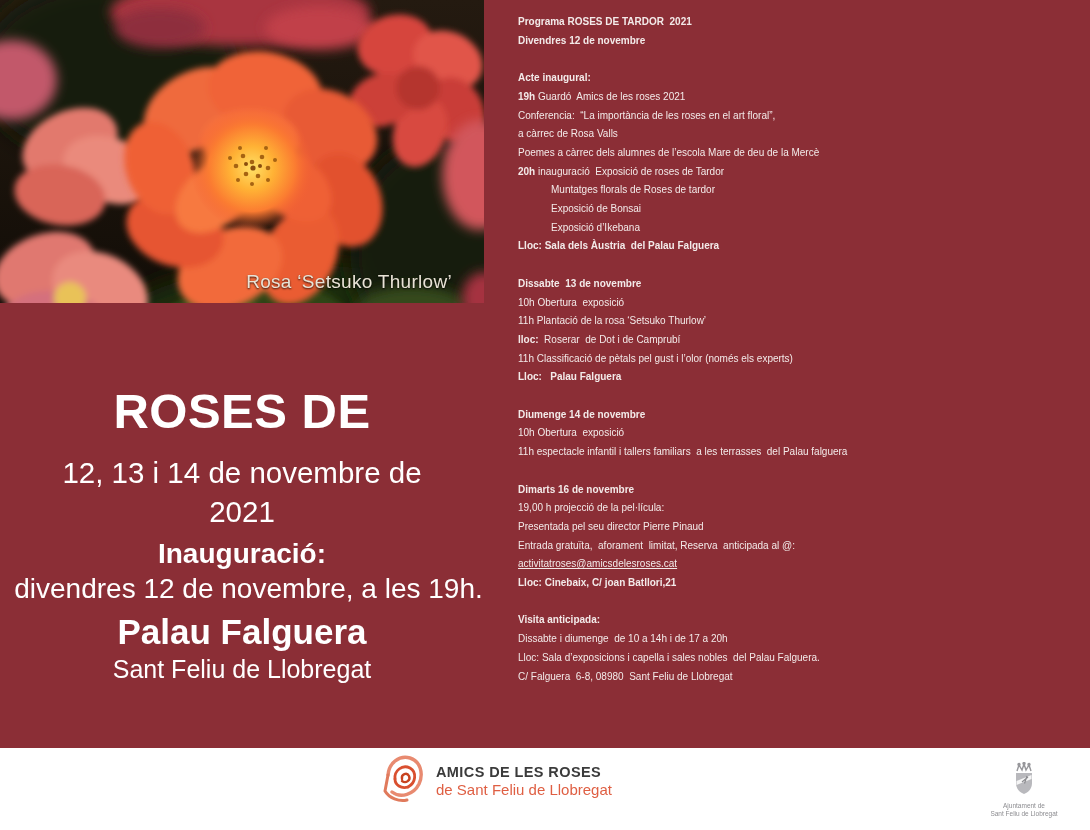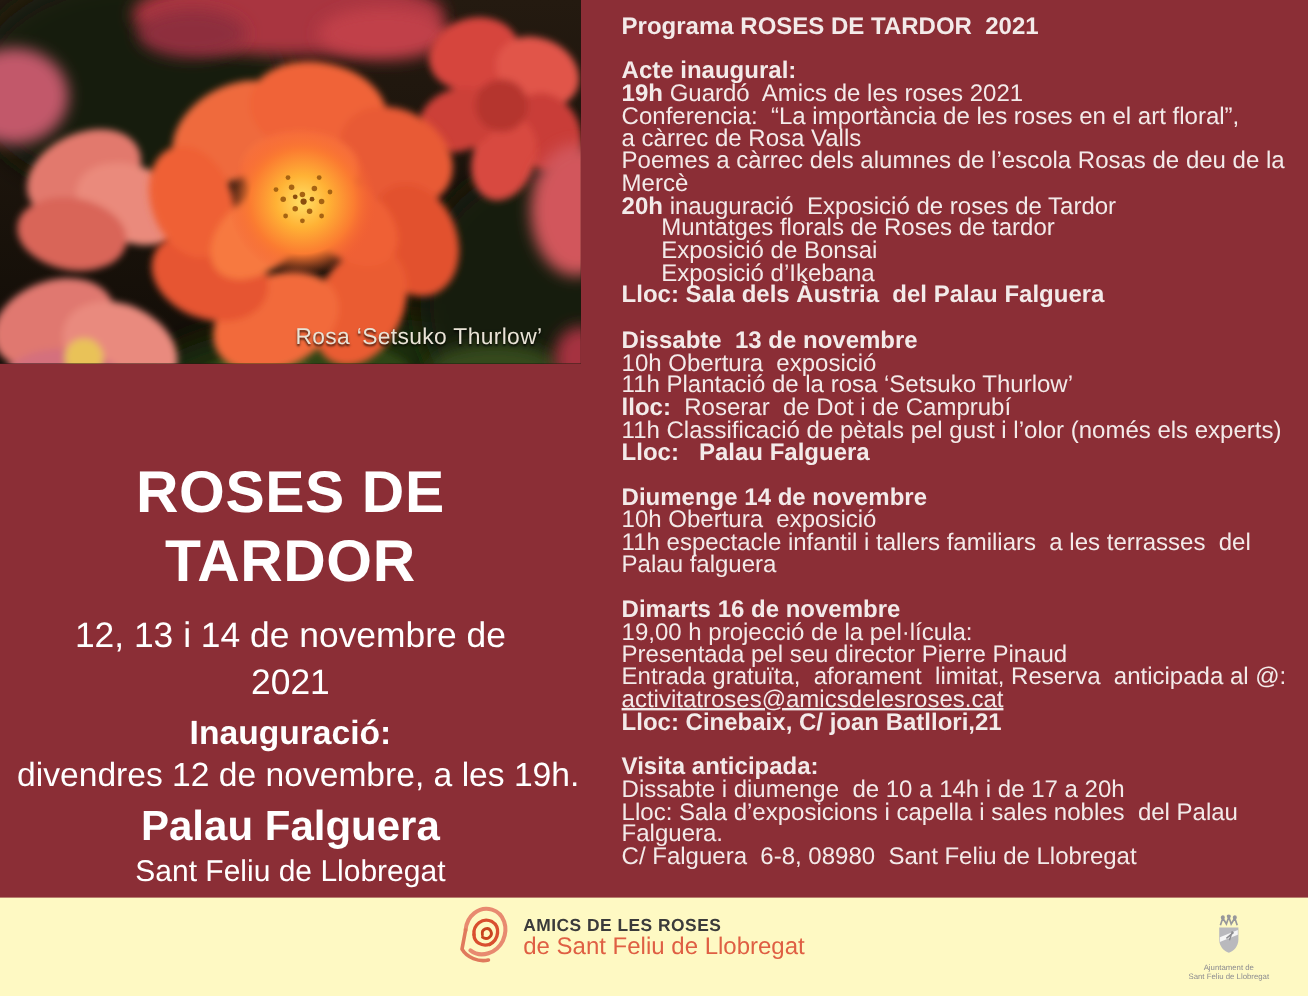--- a/index.html
+++ b/index.html
@@ -21,32 +21,32 @@
   .ev-dates{margin-top:13px;font-size:29.5px;line-height:39px;}
   .ev-inaug{margin-top:7px;font-size:28px;font-weight:bold;}
   .ev-open{margin-top:3px;font-size:28px;padding-left:13px;}
   .ev-venue{margin-top:7px;font-size:35px;font-weight:bold;}
   .ev-city{margin-top:3px;font-size:25px;}
   
   .right-block{
     position:absolute;left:484px;top:0;width:606px;height:748px;
     padding:13px 16px 0 34px;box-sizing:border-box;color:#f3eae9;
   }
-  .pline{font-size:20px;line-height:18.7px;white-space:pre-wrap;}
+  .pline{font-size:10px;line-height:18.7px;white-space:pre-wrap;}
   .pline.gap{margin-top:18.7px;}
   .pline.ind{padding-left:33px;}
   .pline .b{font-weight:bold;}
   .pline .u{text-decoration:underline;}
   .pline .lnk{text-decoration:underline;cursor:pointer;}
   
-  .footer{position:absolute;left:0;top:748px;width:1090px;height:82px;background:#fef9c3;}
+  .footer{position:absolute;left:0;top:748px;width:1090px;height:82px;background:#ffffff;}
   .amics{position:absolute;left:379px;top:3px;display:flex;}
   .amics-text{margin-left:9px;margin-top:13px;line-height:17px;}
   .amics-name{font-size:14.5px;font-weight:bold;color:#3b3b3b;letter-spacing:.4px;}
-  .amics-sub{font-size:20px;color:#df5f43;}
+  .amics-sub{font-size:15px;color:#df5f43;}
   .ajunt{position:absolute;left:982px;top:14px;width:84px;text-align:center;color:#8c8c90;}
   .ajunt-text{font-size:6.5px;line-height:7.5px;margin-top:2px;}
 </style>
 </head>
 <body>
 
 <div class="poster">
 
   <div class="photo">
     <svg width="484" height="370" viewBox="0 0 484 370">
@@ -148,40 +148,40 @@
 
       <ellipse cx="470" cy="332" rx="28" ry="22" fill="#b93644" filter="url(#b3)"></ellipse>
       <ellipse cx="484" cy="298" rx="22" ry="26" fill="#a53040" filter="url(#b6)"></ellipse>
     </svg>
     <div class="photo-caption">Rosa ‘Setsuko Thurlow’</div>
   </div>
 
   <div class="left-block">
     <div class="ev-title">
       <div>ROSES DE</div>
-      <div>TARDOR</div>
     </div>
     <div class="ev-dates">
       <div>12, 13 i 14  de novembre de</div>
       <div>2021</div>
     </div>
     <div class="ev-inaug">Inauguració:</div>
     <div class="ev-open">divendres 12 de novembre, a les 19h.</div>
     <div class="ev-venue">Palau Falguera</div>
     <div class="ev-city">Sant Feliu de Llobregat</div>
   </div>
 
   <div class="right-block">
     <div>
         <div class="pline"><span class="b">Programa ROSES DE TARDOR  2021</span></div>
+        <div class="pline"><span class="b">Divendres 12 de novembre</span></div>
         <div class="pline gap"><span class="b">Acte inaugural:</span></div>
         <div class="pline"><span class="b">19h</span><span> Guardó  Amics de les roses 2021</span></div>
         <div class="pline"><span>Conferencia:  “La importància de les roses en el art floral”,</span></div>
         <div class="pline"><span>a càrrec de Rosa Valls</span></div>
-        <div class="pline"><span>Poemes a càrrec dels alumnes de l’escola Rosas de deu de la Mercè</span></div>
+        <div class="pline"><span>Poemes a càrrec dels alumnes de l’escola Mare de deu de la Mercè</span></div>
         <div class="pline"><span class="b">20h</span><span> inauguració  Exposició de roses de Tardor</span></div>
         <div class="pline ind"><span>Muntatges florals de Roses de tardor</span></div>
         <div class="pline ind"><span>Exposició de Bonsai</span></div>
         <div class="pline ind"><span>Exposició d’Ikebana</span></div>
         <div class="pline"><span class="b">Lloc: Sala dels Àustria  del Palau Falguera</span></div>
         <div class="pline gap"><span class="b">Dissabte  13 de novembre</span></div>
         <div class="pline"><span>10h Obertura  exposició</span></div>
         <div class="pline"><span>11h Plantació de la rosa ‘Setsuko Thurlow’</span></div>
         <div class="pline"><span class="b">lloc:</span><span>  Roserar  de Dot i de Camprubí</span></div>
         <div class="pline"><span>11h Classificació de pètals pel gust i l’olor (només els experts)</span></div>

